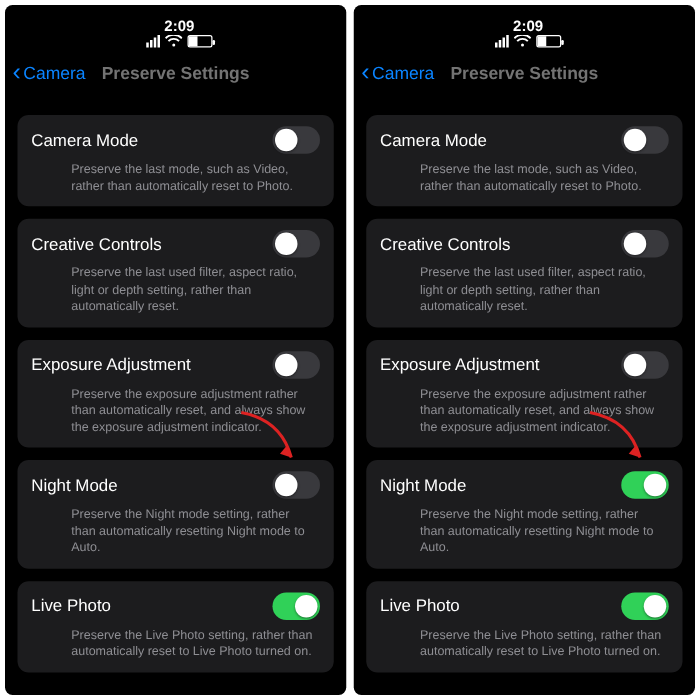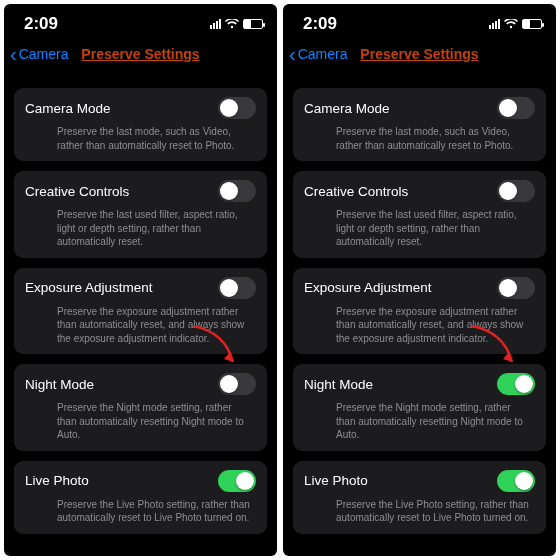--- a/index.html
+++ b/index.html
@@ -20,22 +20,23 @@
     display: flex;
     flex-direction: column;
     overflow: hidden;
     position: relative;
   }
   .statusbar {
     display: flex;
     justify-content: space-between;
     align-items: center;
     padding: 10px 14px 4px 20px;
-    font-size: 17px;
+    font-size: 12px;
     font-weight: 600;
+    flex-direction: column;
   }
   .status-right { display: flex; align-items: center; gap: 4px; }
   .sig { display: flex; align-items: flex-end; gap: 1px; }
   .sig b { width: 2px; background: #fff; display: block; }
   .sig b:nth-child(1){height:4px}.sig b:nth-child(2){height:6px}.sig b:nth-child(3){height:8px}.sig b:nth-child(4){height:10px}
   .battery { width: 20px; height: 10px; border: 1px solid #fff; border-radius: 2px; position: relative; }
   .battery::after { content:""; position:absolute; right:-3px; top:3px; width:2px; height:4px; background:#fff; border-radius:1px;}
   .battery i { display:block; height:100%; width:40%; background:#fff; }
   .navbar {
     display: flex;
@@ -50,22 +51,21 @@
     font-size: 14px;
     gap: 2px;
   }
   .chev { font-size: 20px; line-height: 1; }
   .title {
     position: absolute;
     left: 50%;
     transform: translateX(-50%);
     font-size: 14px;
     font-weight: 600;
-    color: #c2410c;
-    text-decoration: underline;
+    color: #737373;
   }
   .content { padding: 0 10px; }
   .group {
     background: #1c1c1e;
     border-radius: 9px;
     padding: 9px 11px;
     margin-top: 10px;
   }
   .group:first-child { margin-top: 14px; }
   .row {

